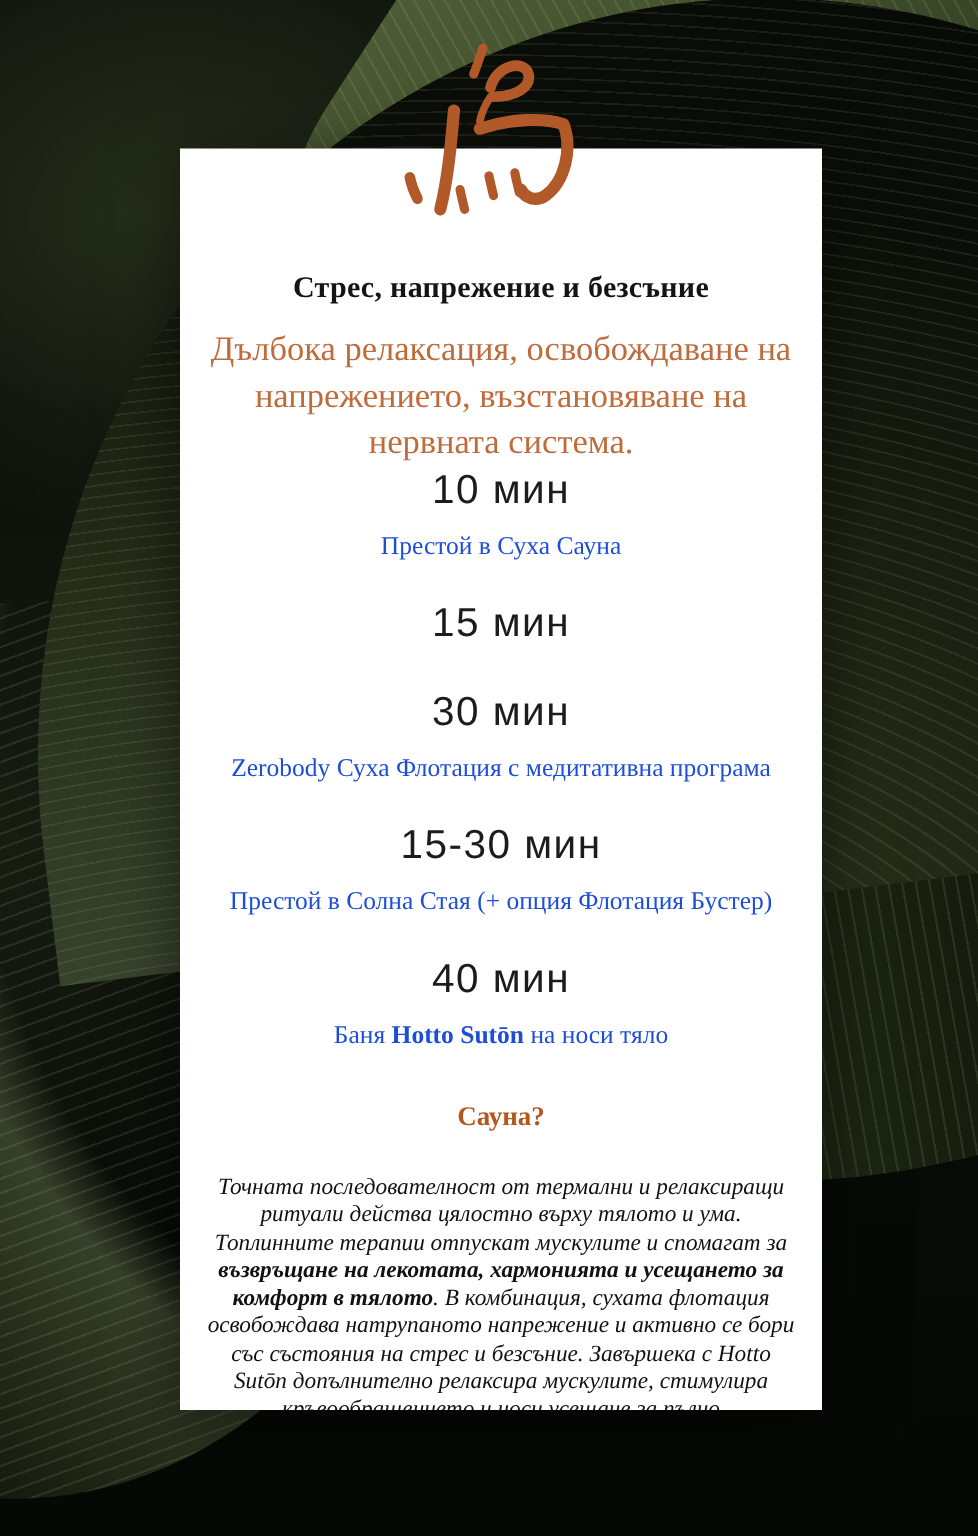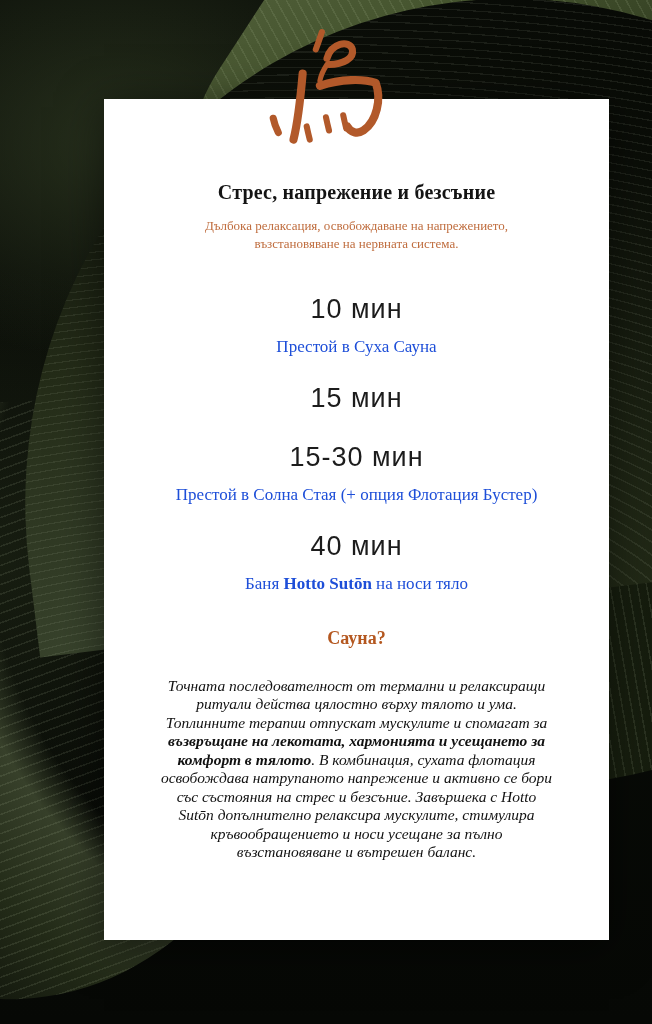--- a/index.html
+++ b/index.html
@@ -23,26 +23,26 @@
     background:linear-gradient(100deg,#37442a 0%,#1b2311 45%,#070a05 80%);}
   .leaf-left{left:-250px;top:400px;width:540px;height:600px;transform:rotate(10deg);border-radius:50%;--ang:150deg;
     background:radial-gradient(circle at 112% 12%, rgba(0,0,0,0) 50%, #37402a 55%, #232b18 66%, #0b0e08 82%, rgba(0,0,0,0) 95%);}
   .leaf-bottom{left:-140px;bottom:-330px;width:980px;height:600px;transform:rotate(-7deg);
     border-radius:50% 50% 0 0 / 85% 85% 0 0;
     background:radial-gradient(ellipse at 12% 115%, #414d35 0%, #242c18 38%, #0b0e08 68%, #050704 90%);}
   .leaf-bottom::after{content:"";position:absolute;inset:0;border-radius:inherit;
     background:repeating-radial-gradient(ellipse 900px 520px at 8% 128%, rgba(206,216,190,.09) 0 2px, rgba(0,0,0,0) 2px 13px);}
 
   
-  .card{position:absolute;left:104px;top:99px;width:505px;height:841px;background:#ffffff;
+  .card{position:absolute;left:120px;top:99px;width:428px;height:841px;background:#ffffff;
     box-shadow:0 8px 42px rgba(0,0,0,.55);display:flex;flex-direction:column;align-items:center;
     text-align:center;overflow:hidden;z-index:2;}
   .title{margin:82px 0 0;font-size:20px;font-weight:bold;color:#141414;letter-spacing:.2px;}
-  .subtitle{margin:13px auto 0;max-width:388px;font-size:13px;line-height:1.35;}
-  .program{margin-top:41px;}
+  .subtitle{margin:13px auto 0;max-width:388px;font-size:23px;line-height:1.35;}
+  .program{}
   .item{margin-bottom:25px;}
   .duration{font-family:"Liberation Sans","DejaVu Sans",sans-serif;font-size:27px;font-weight:500;
     letter-spacing:1px;color:#1c1c1c;line-height:1.25;}
   .desc{margin-top:9px;font-size:17px;color:#1d4ed8;line-height:1.25;}
   .why-heading{margin-top:9px;font-size:18px;font-weight:bold;}
   .why-text{margin:13px auto 0;max-width:396px;font-size:15.5px;font-style:italic;color:#111111;line-height:18.5px;}
 
   
   .logo{position:absolute;left:261px;top:28px;width:134px;height:142px;z-index:3;}
 </style>
@@ -63,20 +63,24 @@
 
     <div class="program">
       <div class="item">
         <div class="duration">10 мин</div>
         <div class="desc">Престой в Суха Сауна</div>
       </div>
       <div class="item">
         <div class="duration">15 мин</div>
       </div>
       <div class="item">
+        <div class="duration">30 мин</div>
+        <div class="desc">Zerobody Суха Флотация с медитативна програма</div>
+      </div>
+      <div class="item">
         <div class="duration">15-30 мин</div>
         <div class="desc">Престой в Солна Стая (+ опция Флотация Бустер)</div>
       </div>
       <div class="item">
         <div class="duration">40 мин</div>
         <div class="desc"><span>Баня </span><b>Hotto Sutōn</b><span> на носи тяло</span></div>
       </div>
     </div>
 
     <h2 class="why-heading" style="color: rgb(180, 87, 31);">Сауна?</h2>

